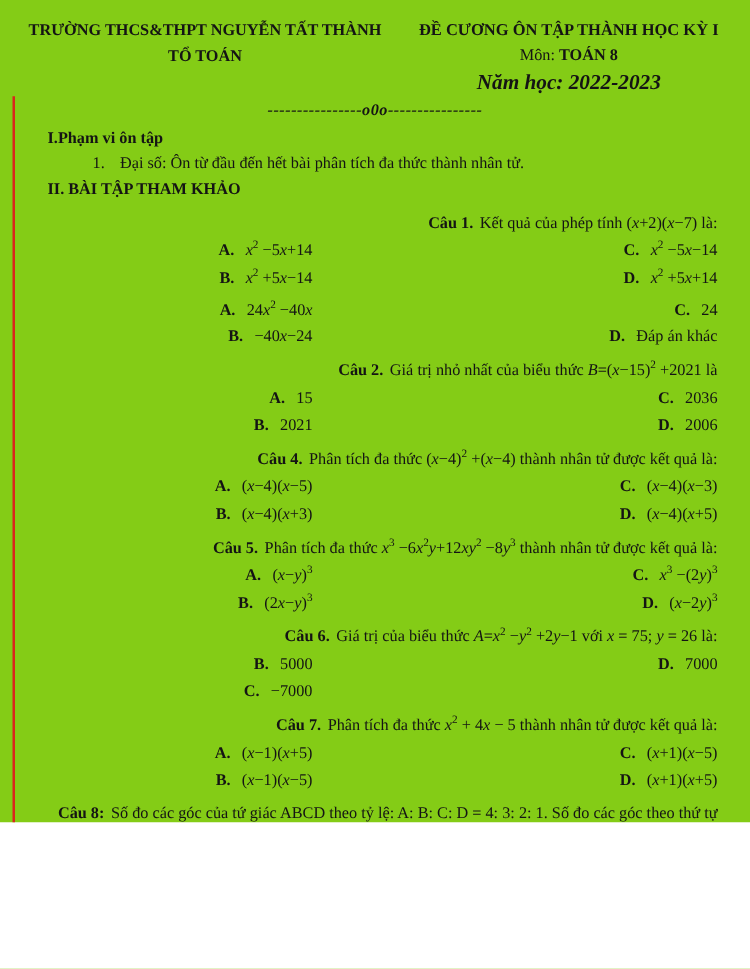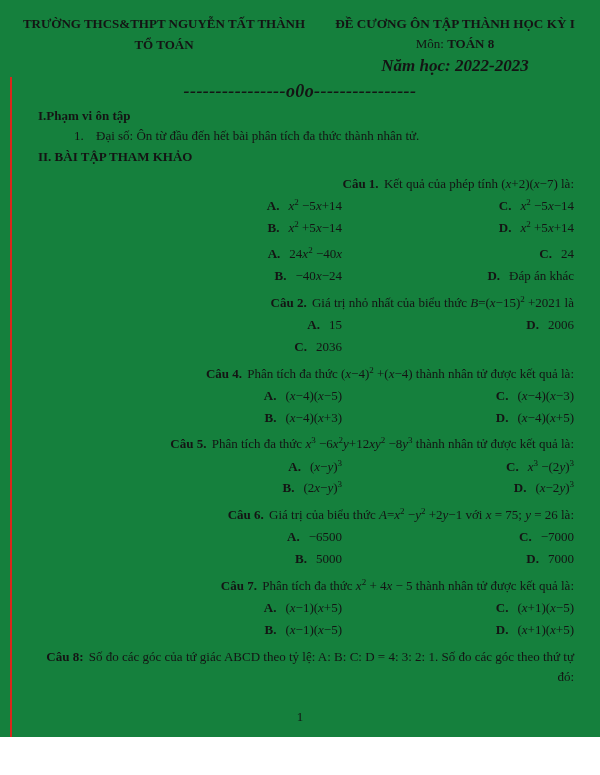--- a/index.html
+++ b/index.html
@@ -1,36 +1,36 @@
 <!DOCTYPE html>
 <html><head>
 <meta charset="utf-8">
 <style>
   html,body{margin:0;padding:0;background:#ffffff;}
-  .page{position:relative;width:600px;height:737px;background:#15803d;overflow:hidden;
+  .page{position:relative;width:600px;height:658px;background:#84cc16;overflow:hidden;
         font-family:"Liberation Serif","DejaVu Serif",serif;color:#141414;font-size:13px;}
   .margin-line{position:absolute;left:10px;top:77px;width:2px;height:698px;}
   .header{display:flex;justify-content:space-between;padding:14px 16px 0 14px;}
   .h-left{width:300px;text-align:center;font-weight:bold;font-size:13px;line-height:1.6;}
   .h-right{width:258px;text-align:center;font-size:13px;line-height:1.5;}
   .h-title{font-weight:bold;font-size:13.2px;}
   .h-subject b{font-weight:bold;}
   .h-year{font-weight:bold;font-style:italic;font-size:17px;}
-  .separator{text-align:center;font-weight:bold;font-style:italic;font-size:18px;
+  .separator{text-align:center;font-weight:bold;font-style:italic;font-size:13px;
              letter-spacing:.4px;margin-top:1px;line-height:1.3;}
   .content{padding:3px 26px 0 38px;}
   .sec-title{font-weight:bold;line-height:1.55;}
   .scope-list{padding-left:36px;}
   .scope-item{line-height:1.6;}
   .scope-item .num{display:inline-block;min-width:16px;margin-right:6px;}
   .question{margin-top:7px;margin-bottom:7px;text-align:right;}
   .stem{margin:0;line-height:1.55;}
   .stem .qlabel{margin-right:2px;}
   .options{display:grid;grid-auto-flow:column;grid-template-rows:repeat(2,auto);
-           grid-template-columns:212px auto;margin-left:92px;row-gap:3px;margin-top:3px;}
+           grid-template-columns:212px auto;row-gap:3px;margin-top:3px;}
   .option{line-height:1.45;}
   .okey{margin-right:9px;}
   i{font-family:"Liberation Serif","DejaVu Serif",serif;}
   sup{font-size:9px;line-height:0;}
   .footer{position:absolute;left:0;right:0;top:709px;text-align:center;font-size:13px;}
 </style>
 </head>
 <body>
 
 <div class="page">
@@ -74,20 +74,21 @@
             <div class="option"><b class="okey">A.</b><span class="oval">24<i>x</i><sup>2</sup> −40<i>x</i></span></div>
             <div class="option"><b class="okey">B.</b><span class="oval">−40<i>x</i>−24</span></div>
             <div class="option"><b class="okey">C.</b><span class="oval">24</span></div>
             <div class="option"><b class="okey">D.</b><span class="oval">Đáp án khác</span></div>
           </div>
         </div>
         <div class="question">
           <p class="stem"><b class="qlabel">Câu 2.</b><span> Giá trị nhỏ nhất của biểu thức <i>B</i>=(<i>x</i>−15)<sup>2</sup> +2021 là</span></p>
           <div class="options">
             <div class="option"><b class="okey">A.</b><span class="oval">15</span></div>
+            <div class="option"><b class="okey">B.</b><span class="oval">2021</span></div>
             <div class="option"><b class="okey">C.</b><span class="oval">2036</span></div>
             <div class="option"><b class="okey">D.</b><span class="oval">2006</span></div>
           </div>
         </div>
         <div class="question">
           <p class="stem"><b class="qlabel">Câu 4.</b><span> Phân tích đa thức (<i>x</i>−4)<sup>2</sup> +(<i>x</i>−4) thành nhân tử được kết quả là:</span></p>
           <div class="options">
             <div class="option"><b class="okey">A.</b><span class="oval">(<i>x</i>−4)(<i>x</i>−5)</span></div>
             <div class="option"><b class="okey">B.</b><span class="oval">(<i>x</i>−4)(<i>x</i>+3)</span></div>
             <div class="option"><b class="okey">C.</b><span class="oval">(<i>x</i>−4)(<i>x</i>−3)</span></div>
@@ -99,21 +100,20 @@
           <div class="options">
             <div class="option"><b class="okey">A.</b><span class="oval">(<i>x</i>−<i>y</i>)<sup>3</sup></span></div>
             <div class="option"><b class="okey">B.</b><span class="oval">(2<i>x</i>−<i>y</i>)<sup>3</sup></span></div>
             <div class="option"><b class="okey">C.</b><span class="oval"><i>x</i><sup>3</sup> −(2<i>y</i>)<sup>3</sup></span></div>
             <div class="option"><b class="okey">D.</b><span class="oval">(<i>x</i>−2<i>y</i>)<sup>3</sup></span></div>
           </div>
         </div>
         <div class="question">
           <p class="stem"><b class="qlabel">Câu 6.</b><span> Giá trị của biểu thức <i>A</i>=<i>x</i><sup>2</sup> −<i>y</i><sup>2</sup> +2<i>y</i>−1 với <i>x</i> = 75; <i>y</i> = 26 là:</span></p>
           <div class="options">
-            <div class="option"><b class="okey">A.</b><span class="oval">−6500</span></div>
             <div class="option"><b class="okey">B.</b><span class="oval">5000</span></div>
             <div class="option"><b class="okey">C.</b><span class="oval">−7000</span></div>
             <div class="option"><b class="okey">D.</b><span class="oval">7000</span></div>
           </div>
         </div>
         <div class="question">
           <p class="stem"><b class="qlabel">Câu 7.</b><span> Phân tích đa thức <i>x</i><sup>2</sup> + 4<i>x</i> − 5 thành nhân tử được kết quả là:</span></p>
           <div class="options">
             <div class="option"><b class="okey">A.</b><span class="oval">(<i>x</i>−1)(<i>x</i>+5)</span></div>
             <div class="option"><b class="okey">B.</b><span class="oval">(<i>x</i>−1)(<i>x</i>−5)</span></div>

